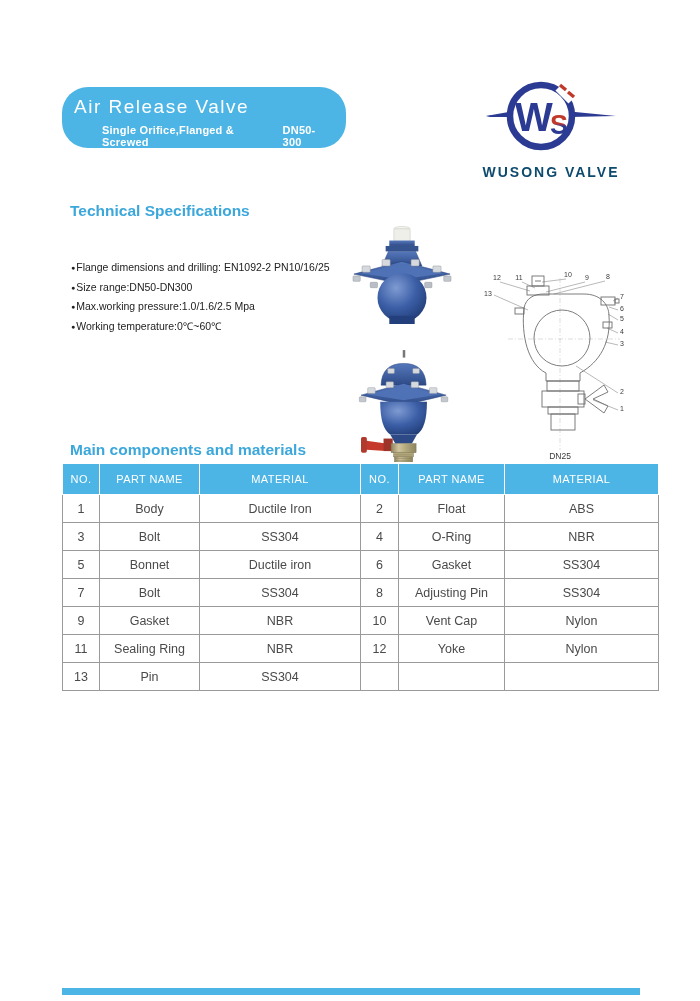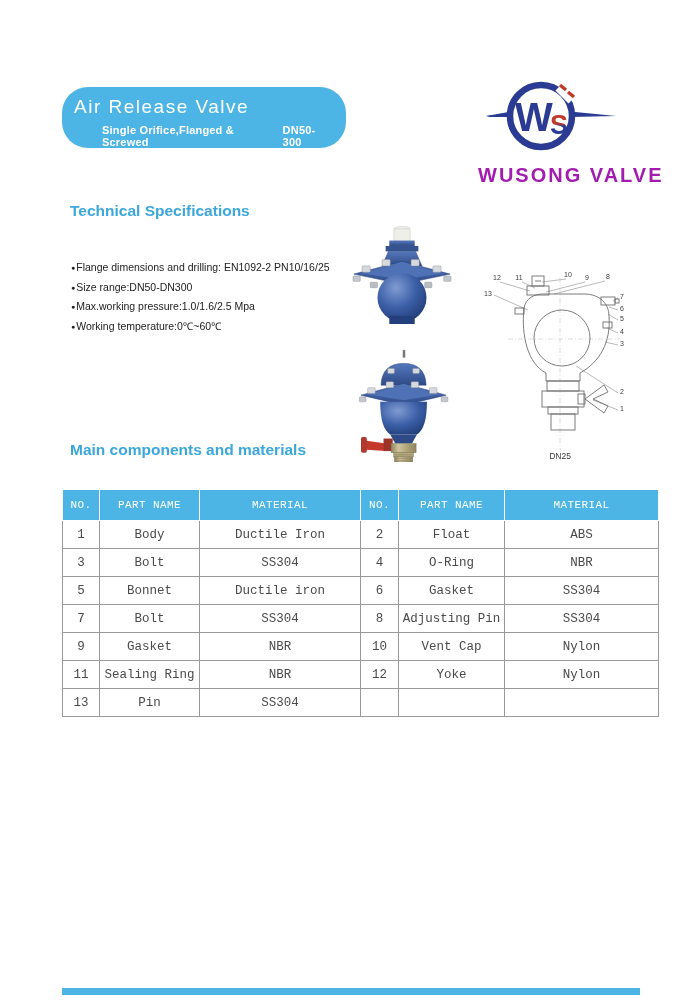--- a/index.html
+++ b/index.html
@@ -9,41 +9,41 @@
   
   .header-banner{position:absolute;left:62px;top:87px;width:284px;height:61px;
                  background:#4DB5E5;color:#ffffff;box-sizing:border-box;padding:9px 10px 0 12px;border-radius:26px;}
   .header-banner .title{font-size:19px;letter-spacing:1.5px;font-weight:400;}
   .header-banner .subtitle-row{display:flex;justify-content:space-between;align-items:center;
                  margin-top:6px;font-size:11px;font-weight:700;letter-spacing:.2px;padding-right:2px;margin-left:28px;}
 
   
   .logo{position:absolute;left:478px;top:70px;width:146px;text-align:center;}
   .logo svg{display:block;margin:0 auto;}
-  .wordmark{margin-top:2px;color:#a21caf;font-weight:700;font-size:20px;letter-spacing:2px;white-space:nowrap;}
+  .wordmark{margin-top:2px;color:#0c4a6e;font-weight:700;font-size:14px;letter-spacing:2px;white-space:nowrap;}
 
   
   .section-heading{position:absolute;left:70px;margin:0;color:#3BA7DA;font-size:15.5px;font-weight:700;}
   #tech-heading{top:202px;}
   #comp-heading{top:441px;}
 
   
   .specs{position:absolute;left:71px;top:258px;margin:0;padding:0;list-style:none;
          font-size:10.5px;color:#222;}
   .specs li{line-height:19.5px;white-space:nowrap;}
   .specs .dot{font-size:7px;vertical-align:1px;margin-right:1px;color:#222;}
 
   
   .valve1{position:absolute;left:352px;top:226px;}
   .valve2{position:absolute;left:356px;top:350px;}
   .diagram{position:absolute;left:472px;top:252px;}
 
   
-  .comp-table{position:absolute;left:62px;top:489px;width:578px;border-collapse:collapse;
-              font-size:12.5px;color:#4a4a4a;table-layout:fixed;font-family:Liberation Mono, monospace;}
+  .comp-table{position:absolute;left:62px;top:463px;width:578px;border-collapse:collapse;
+              font-size:12.5px;color:#4a4a4a;table-layout:fixed;}
   .comp-table th{background:#4DB5E5;color:#ffffff;font-weight:400;font-size:11px;
                  letter-spacing:.4px;height:28px;border:1px solid #ffffff;}
   .comp-table td{border:1px solid #9a9a9a;height:27px;text-align:center;padding:0 2px;
                  background:#ffffff;}
   .c-no1{width:34px;} .c-pn1{width:97px;} .c-mt1{width:158px;}
   .c-no2{width:35px;} .c-pn2{width:103px;} .c-mt2{width:151px;}
 
   
   .footer-bar{position:absolute;left:62px;top:988px;width:578px;height:7px;background:#4DB5E5;}
 

